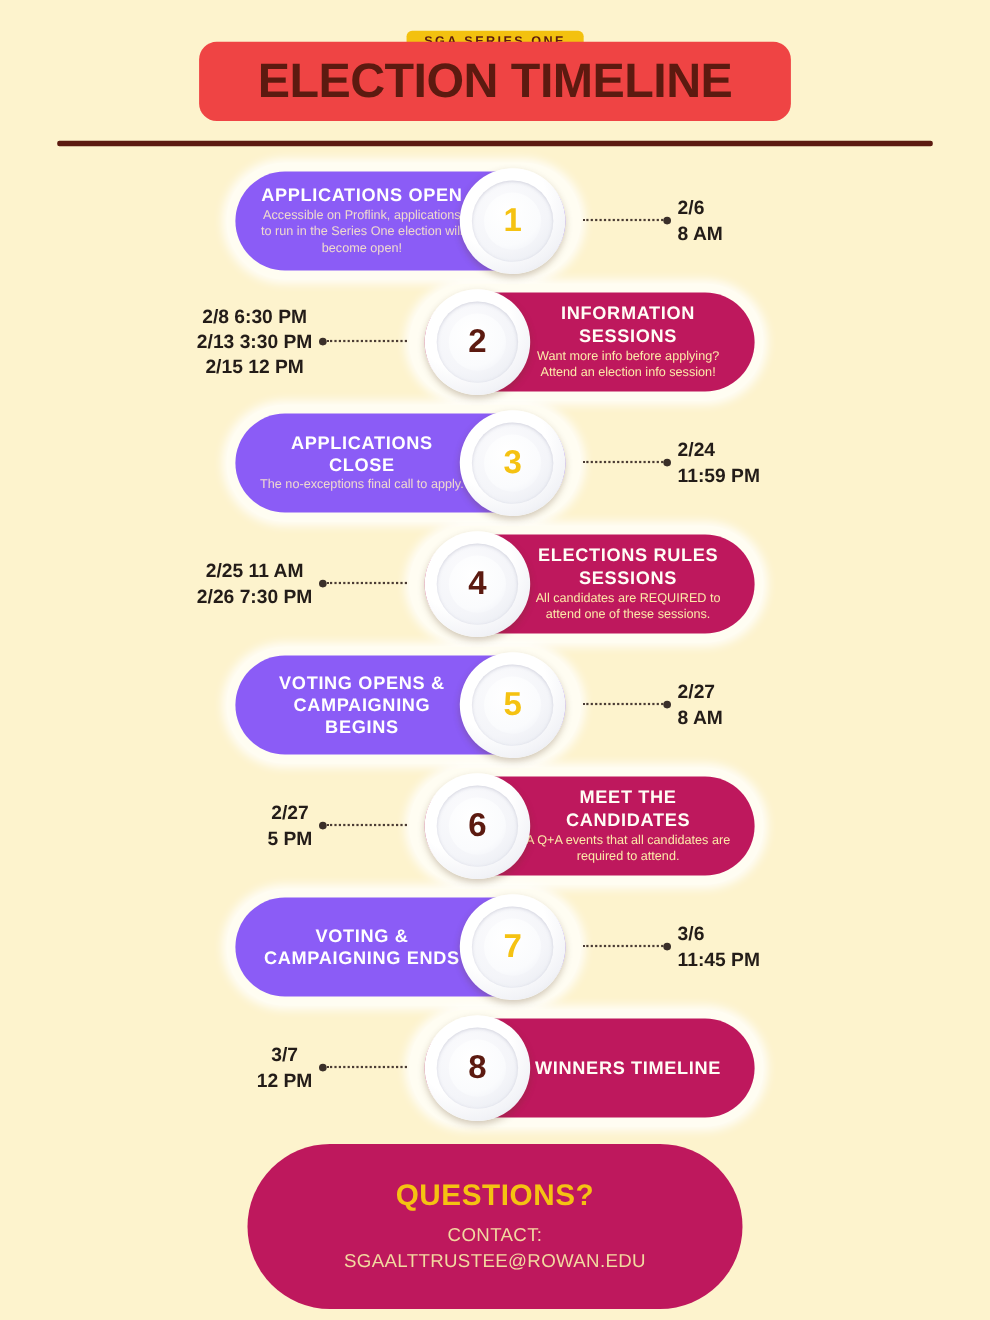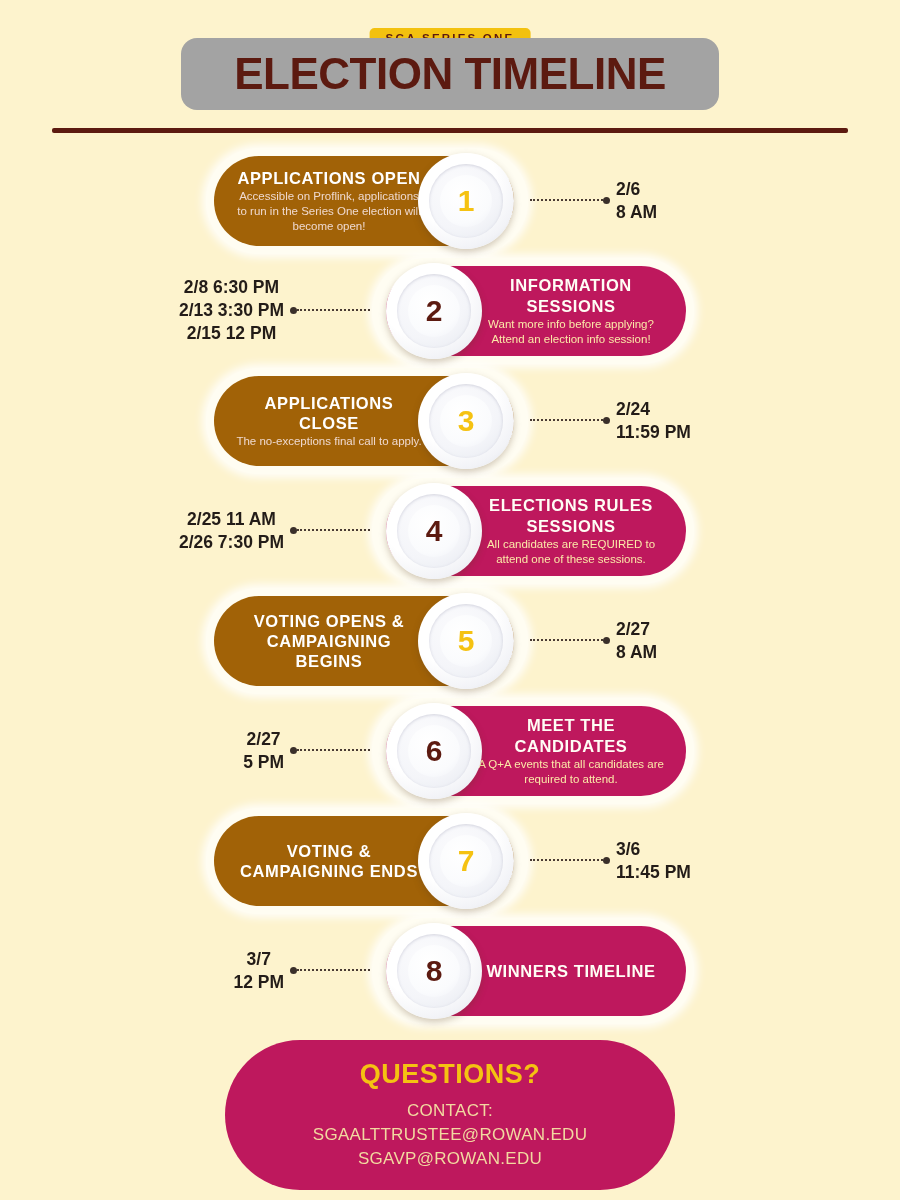--- a/index.html
+++ b/index.html
@@ -23,21 +23,21 @@
     font-size:11.5px;
     font-weight:bold;
     letter-spacing:2.2px;
     color:#5C1A10;
     z-index:1;
   }
   .title-bar{
     position:absolute;left:50%;transform:translateX(-50%);
     top:38px;
     width:538px;height:72px;
-    background:#a3a3a3;
+    background:#ef4444;
     border-radius:16px;
     display:flex;align-items:center;justify-content:center;
     z-index:2;
   }
   .title-bar .title-text{
     font-size:44px;
     font-weight:bold;
     letter-spacing:-0.5px;
     color:#5C1A10;
     line-height:1;
@@ -70,21 +70,21 @@
     position:absolute;
     top:10px;height:90px;
     border-radius:45px;
     display:flex;align-items:center;
     box-sizing:border-box;
     z-index:3;
   }
   
   .row.left .pill{
     left:214px;width:300px;
-    background:#a16207;
+    background:#8b5cf6;
     padding-right:92px;padding-left:22px;
     justify-content:center;
   }
   
   .row.right .pill{
     right:214px;width:300px;
     background:#be185d;
     padding-left:92px;padding-right:22px;
     justify-content:center;
   }
@@ -343,14 +343,13 @@
         <div>3/7</div>
         <div>12 PM</div>
       </div>
     </div>
   </div>
 
 <div class="footer">
   <div class="footer-title">QUESTIONS?</div>
   <div class="footer-line">CONTACT:</div>
   <div class="footer-line">SGAALTTRUSTEE@ROWAN.EDU</div>
-  <div class="footer-line">SGAVP@ROWAN.EDU</div>
 </div>
 
 </body></html>

